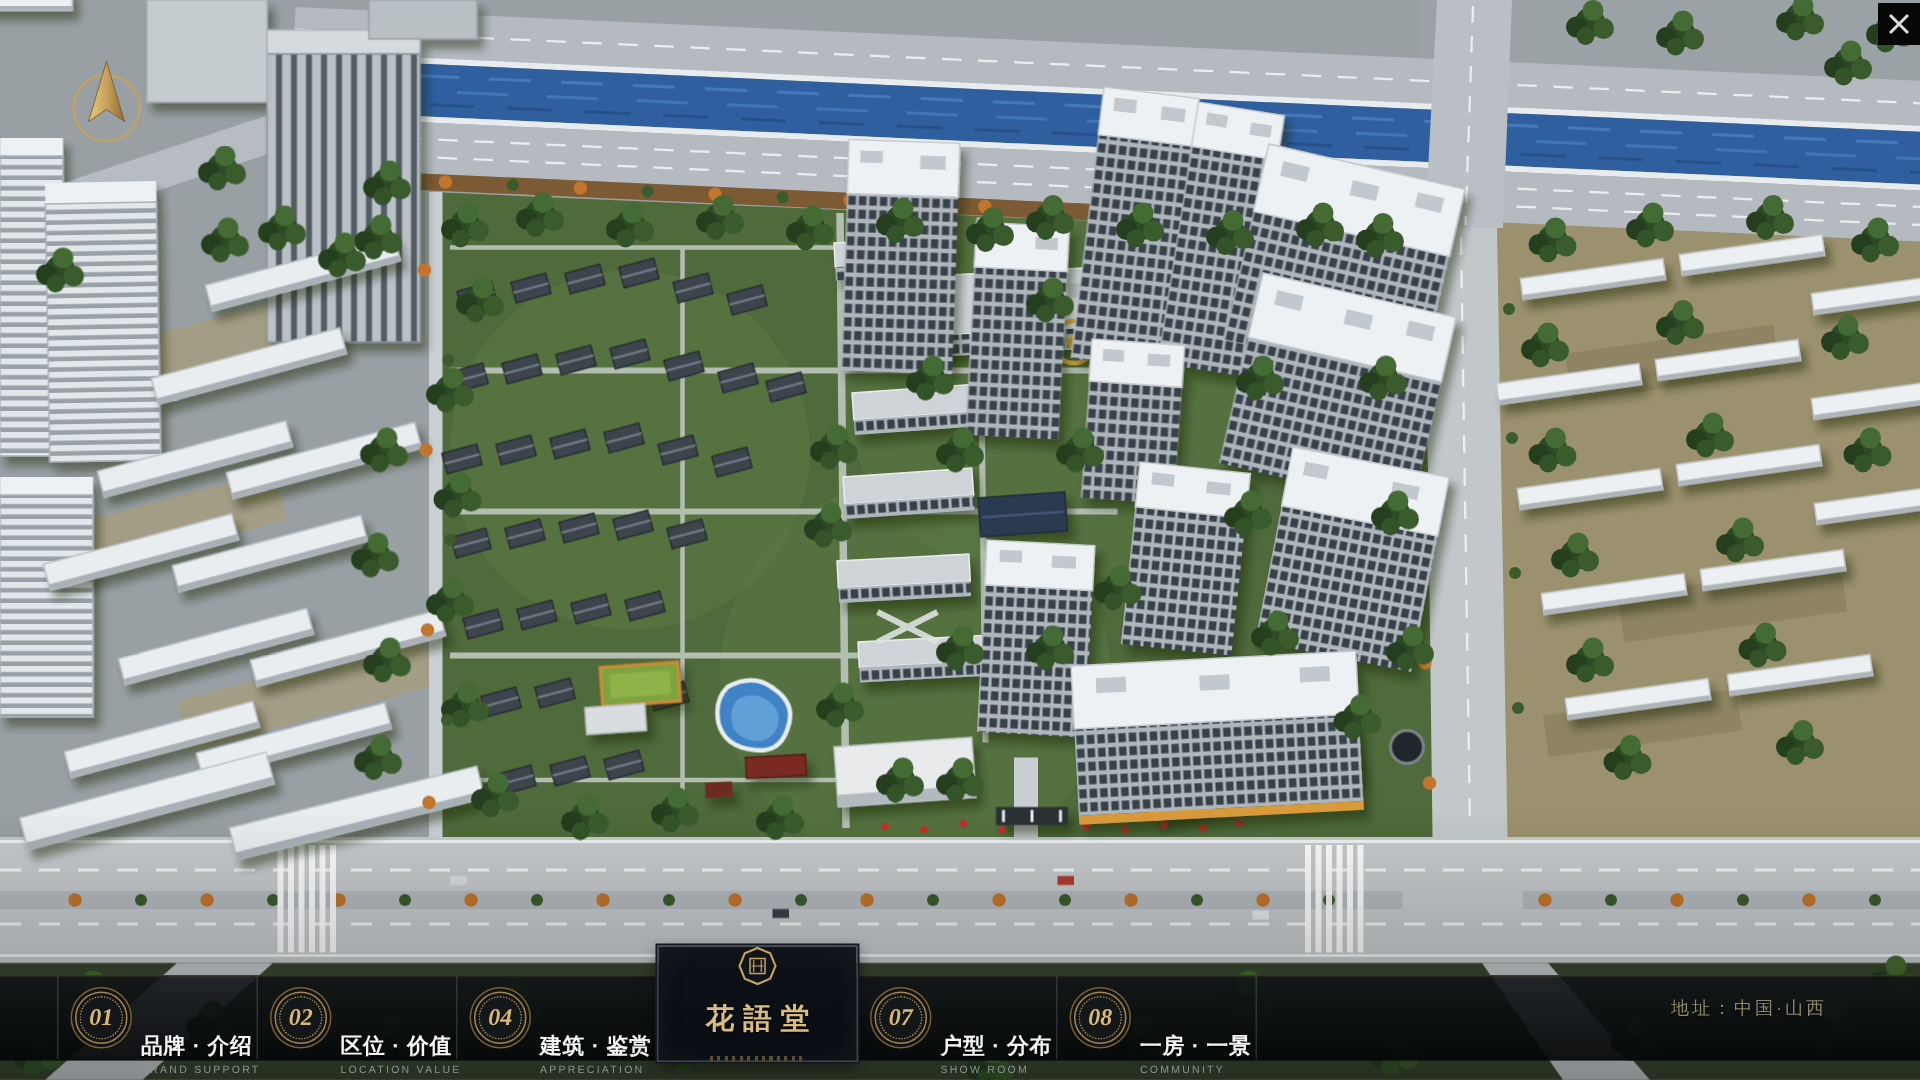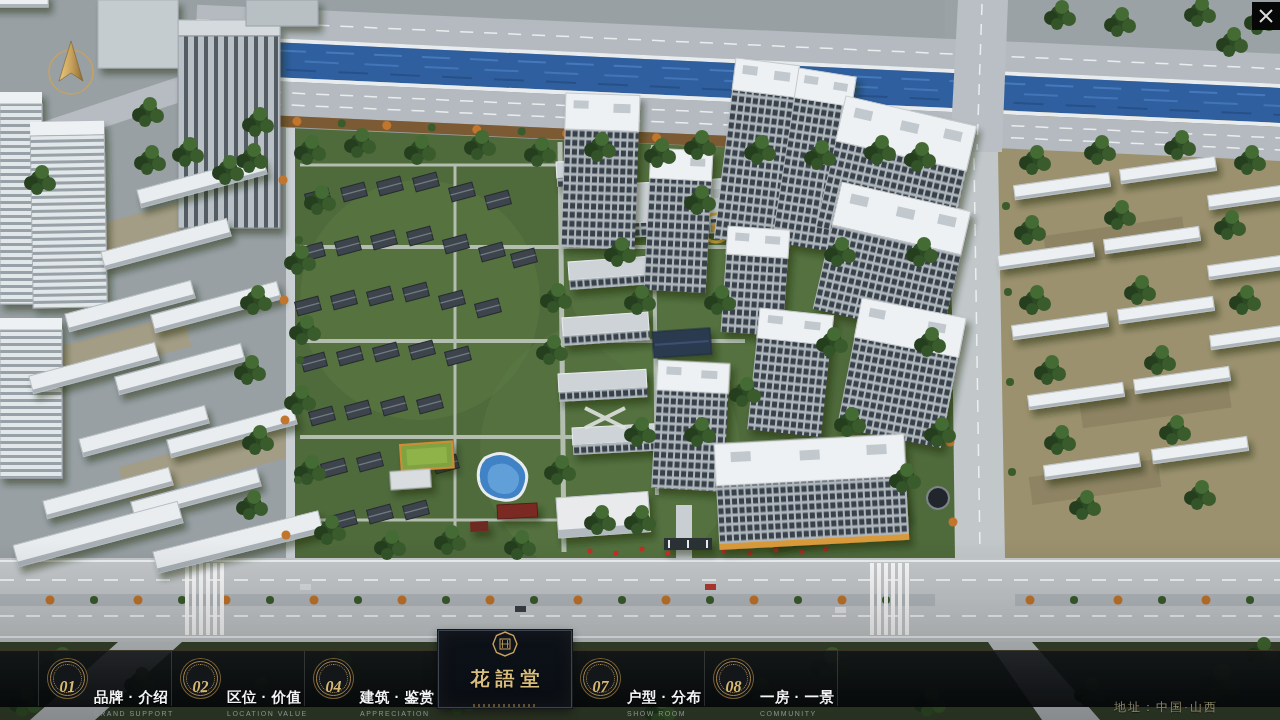--- a/index.html
+++ b/index.html
@@ -10,37 +10,37 @@
   
   .close-btn{position:absolute;top:2px;right:0;width:28px;height:28px;background:#070707;display:flex;align-items:center;justify-content:center;z-index:9;cursor:pointer;}
   
   .navbar{position:absolute;left:0;right:0;top:650px;height:55px;display:flex;align-items:center;z-index:6;
     background:linear-gradient(180deg,rgba(16,19,22,.88),rgba(5,7,9,.93));
     border-top:1px solid rgba(190,160,100,.28);border-bottom:1px solid rgba(0,0,0,.55);}
   .nav-edge{height:100%;border-right:1px solid rgba(255,255,255,.14);}
   .edge-l{width:38px;} .edge-r{flex:1;border-right:none;}
   .nav-item{width:133px;height:100%;display:flex;align-items:center;gap:9px;padding-left:11px;box-sizing:border-box;
     border-right:1px solid rgba(255,255,255,.14);cursor:pointer;}
-  .badge{width:33px;height:33px;border-radius:50%;border:1.5px solid #a8854a;background:#14171a;display:flex;align-items:flex-end;justify-content:center;
+  .badge{width:33px;height:33px;border-radius:50%;border:1.5px solid #a8854a;background:#14171a;display:flex;align-items:center;justify-content:center;
     box-shadow:0 0 0 2px #101316,0 0 0 3px #776032;position:relative;flex:none;}
   .badge::after{content:"";position:absolute;inset:2px;border:1px dotted rgba(214,180,106,.75);border-radius:50%;}
   .badge-num{font-family:"Liberation Serif",serif;font-style:italic;font-weight:bold;font-size:16px;color:#d9b96f;line-height:1;}
   .nav-texts{display:flex;flex-direction:column;min-width:0;margin-top:48px;}
   .nav-label{font-size:14.5px;font-weight:bold;color:#f3f4f5;letter-spacing:.5px;white-space:nowrap;text-shadow:0 1px 1px #000;}
   .nav-sub{font-size:7px;color:#8e9298;letter-spacing:1.5px;margin-top:3px;white-space:nowrap;}
   
   .logo-panel{width:132px;height:76px;margin-top:-20px;position:relative;z-index:7;cursor:pointer;
     background:linear-gradient(180deg,#0d1219,#090d13);
     border:1px solid #3b4450;box-shadow:0 0 0 1px #15191f,0 4px 10px rgba(0,0,0,.5), inset 0 0 20px rgba(201,162,94,.07);
     display:flex;flex-direction:column;align-items:center;justify-content:space-between;gap:2px;}
   .logo-title{font-size:19px;font-weight:bold;color:#d9bd7d;letter-spacing:6px;text-indent:6px;text-shadow:0 1px 2px #000;}
   .logo-subline{width:64px;height:3px;margin-top:2px;opacity:.7;
     background:repeating-linear-gradient(90deg,rgba(201,162,94,.6) 0 2px,transparent 2px 5px);}
   
-  .address{position:absolute;right:62px;top:699px;font-size:12px;color:#8f886a;letter-spacing:2px;z-index:6;text-shadow:0 1px 1px rgba(0,0,0,.6);}
+  .address{position:absolute;right:62px;top:664px;font-size:12px;color:#8f886a;letter-spacing:2px;z-index:6;text-shadow:0 1px 1px rgba(0,0,0,.6);}
 </style>
 </head>
 <body>
 
 <div class="stage">
 
   <svg class="scene" viewBox="0 0 1280 720" aria-hidden="true">
     <defs>
       <pattern id="win" width="7" height="9" patternUnits="userSpaceOnUse">
         <rect width="7" height="9" fill="#aeb6bc"></rect>

